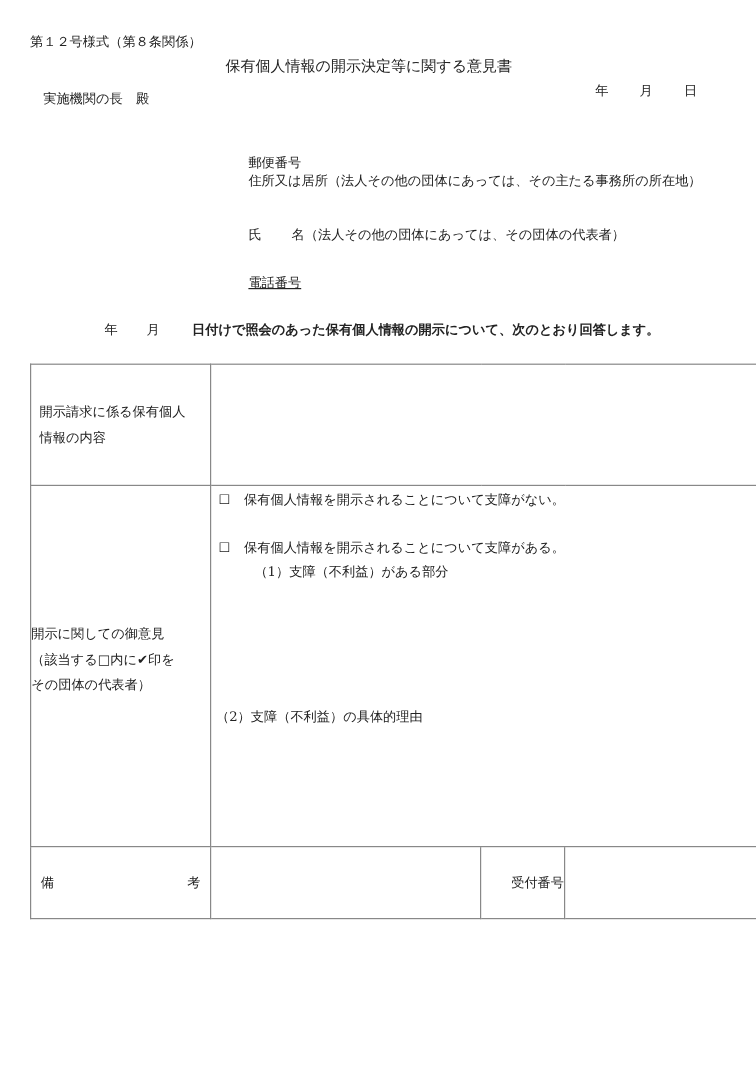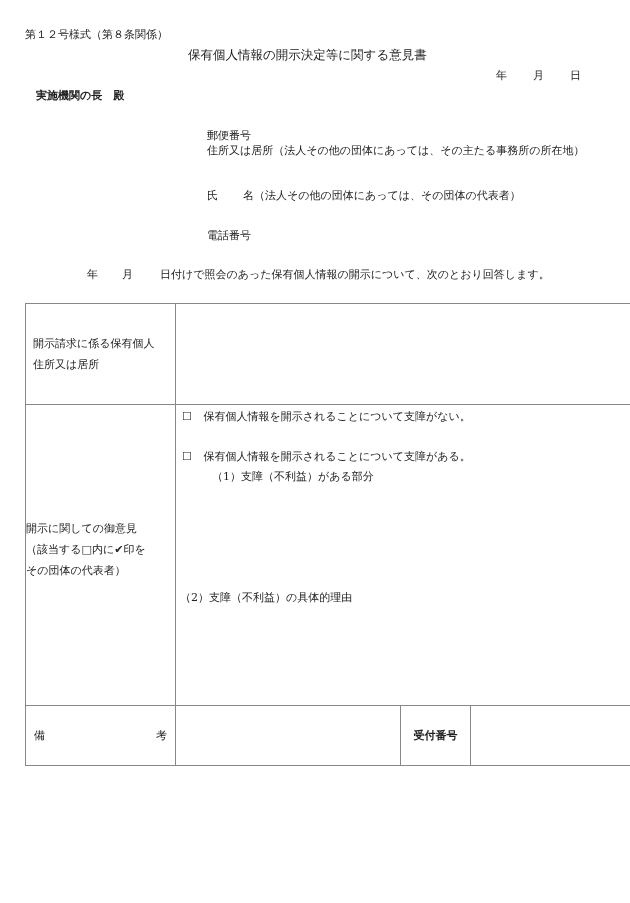--- a/index.html
+++ b/index.html
@@ -18,43 +18,43 @@
 
 <div class="abs t" style="left:25px;top:27px;text-align:center;">第１２号様式（第８条関係）</div>
 <div class="abs title" style="left:188px;top:47px;">保有個人情報の開示決定等に関する意見書</div>
 
 <div>
   <span class="abs t" style="left:496px;top:68px;">年</span>
   <span class="abs t" style="left:533px;top:68px;">月</span>
   <span class="abs t" style="left:570px;top:68px;">日</span>
 </div>
 
-<div class="abs t" style="left:36px;top:88px;font-weight:bold;">実施機関の長　殿</div>
+<div class="abs t" style="left:36px;top:75px;">実施機関の長　殿</div>
 
 <div>
   <div class="abs t" style="left:207px;top:128px;">郵便番号</div>
   <div class="abs t" style="left:207px;top:143px;">住所又は居所（法人その他の団体にあっては、その主たる事務所の所在地）</div>
   <div class="abs t" style="left:207px;top:188px;">氏</div>
   <div class="abs t" style="left:243px;top:188px;">名（法人その他の団体にあっては、その団体の代表者）</div>
-  <div class="abs t" style="left:207px;top:228px;">電話番号</div>
+  <div class="abs t" style="left:207px;top:228px;text-decoration:underline;">電話番号</div>
 </div>
 
 <div>
   <span class="abs t" style="left:87px;top:267px;">年</span>
   <span class="abs t" style="left:122px;top:267px;">月</span>
-  <span class="abs t" style="left:160px;top:267px;">日付けで照会のあった保有個人情報の開示について、次のとおり回答します。</span>
+  <span class="abs t" style="left:160px;top:267px;font-weight:bold;">日付けで照会のあった保有個人情報の開示について、次のとおり回答します。</span>
 </div>
 
 <table class="form">
   <tbody>
       <tr style="height:101px;">
     <td class="cell-label" style="vertical-align:middle;">
       <div style="padding-left:7px;line-height:21px;">
         <div class="t">開示請求に係る保有個人</div>
-        <div class="t">住所又は居所</div>
+        <div class="t">情報の内容</div>
       </div>
     </td>
     <td colspan="3"></td>
   </tr>
 
   <tr style="height:301px;">
     <td class="cell-label" style="vertical-align:middle;">
       <div style="text-align:left;line-height:21px;padding-bottom:12px;">
         <div class="t">開示に関しての御意見</div>
         <div class="t">（該当する□内に✔印を</div>
@@ -78,19 +78,19 @@
   </tr>
 
   <tr style="height:60px;">
     <td class="cell-label" style="vertical-align:middle;">
       <div class="spaced t">
         <span>備</span>
         <span>考</span>
       </div>
     </td>
     <td style="width:224px;"></td>
-    <td style="width:69px;vertical-align:middle;text-align:center;font-weight:bold;">
+    <td style="width:69px;vertical-align:middle;text-align:right;">
       <span class="t">受付番号</span>
     </td>
     <td></td>
   </tr>
 </tbody>
   </table>
 
 </body></html>

